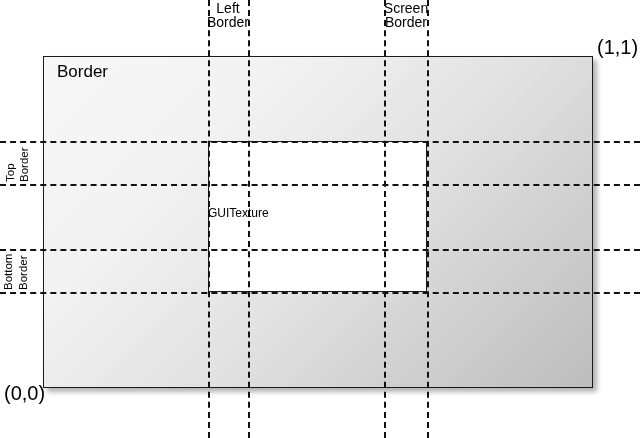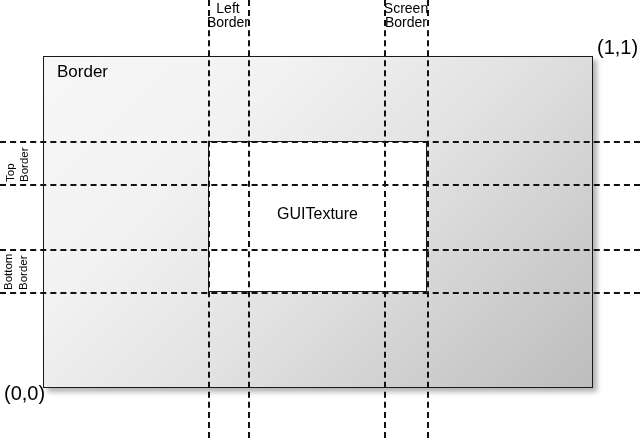--- a/index.html
+++ b/index.html
@@ -55,22 +55,21 @@
     box-sizing: border-box;
     border: 1.5px solid #1a1a1a;
     background: #ffffff;
     z-index: 4;
   }
   .texture-label {
     position: absolute;
     left: 208px;
     top: 204px;
     width: 219px;
-    text-align: center;
-    font-size: 16px;
+    font-size: 12px;
     line-height: 19px;
     z-index: 6;
     white-space: nowrap;
   }
 
   
   .vline {
     position: absolute;
     top: 0;
     width: 0;

